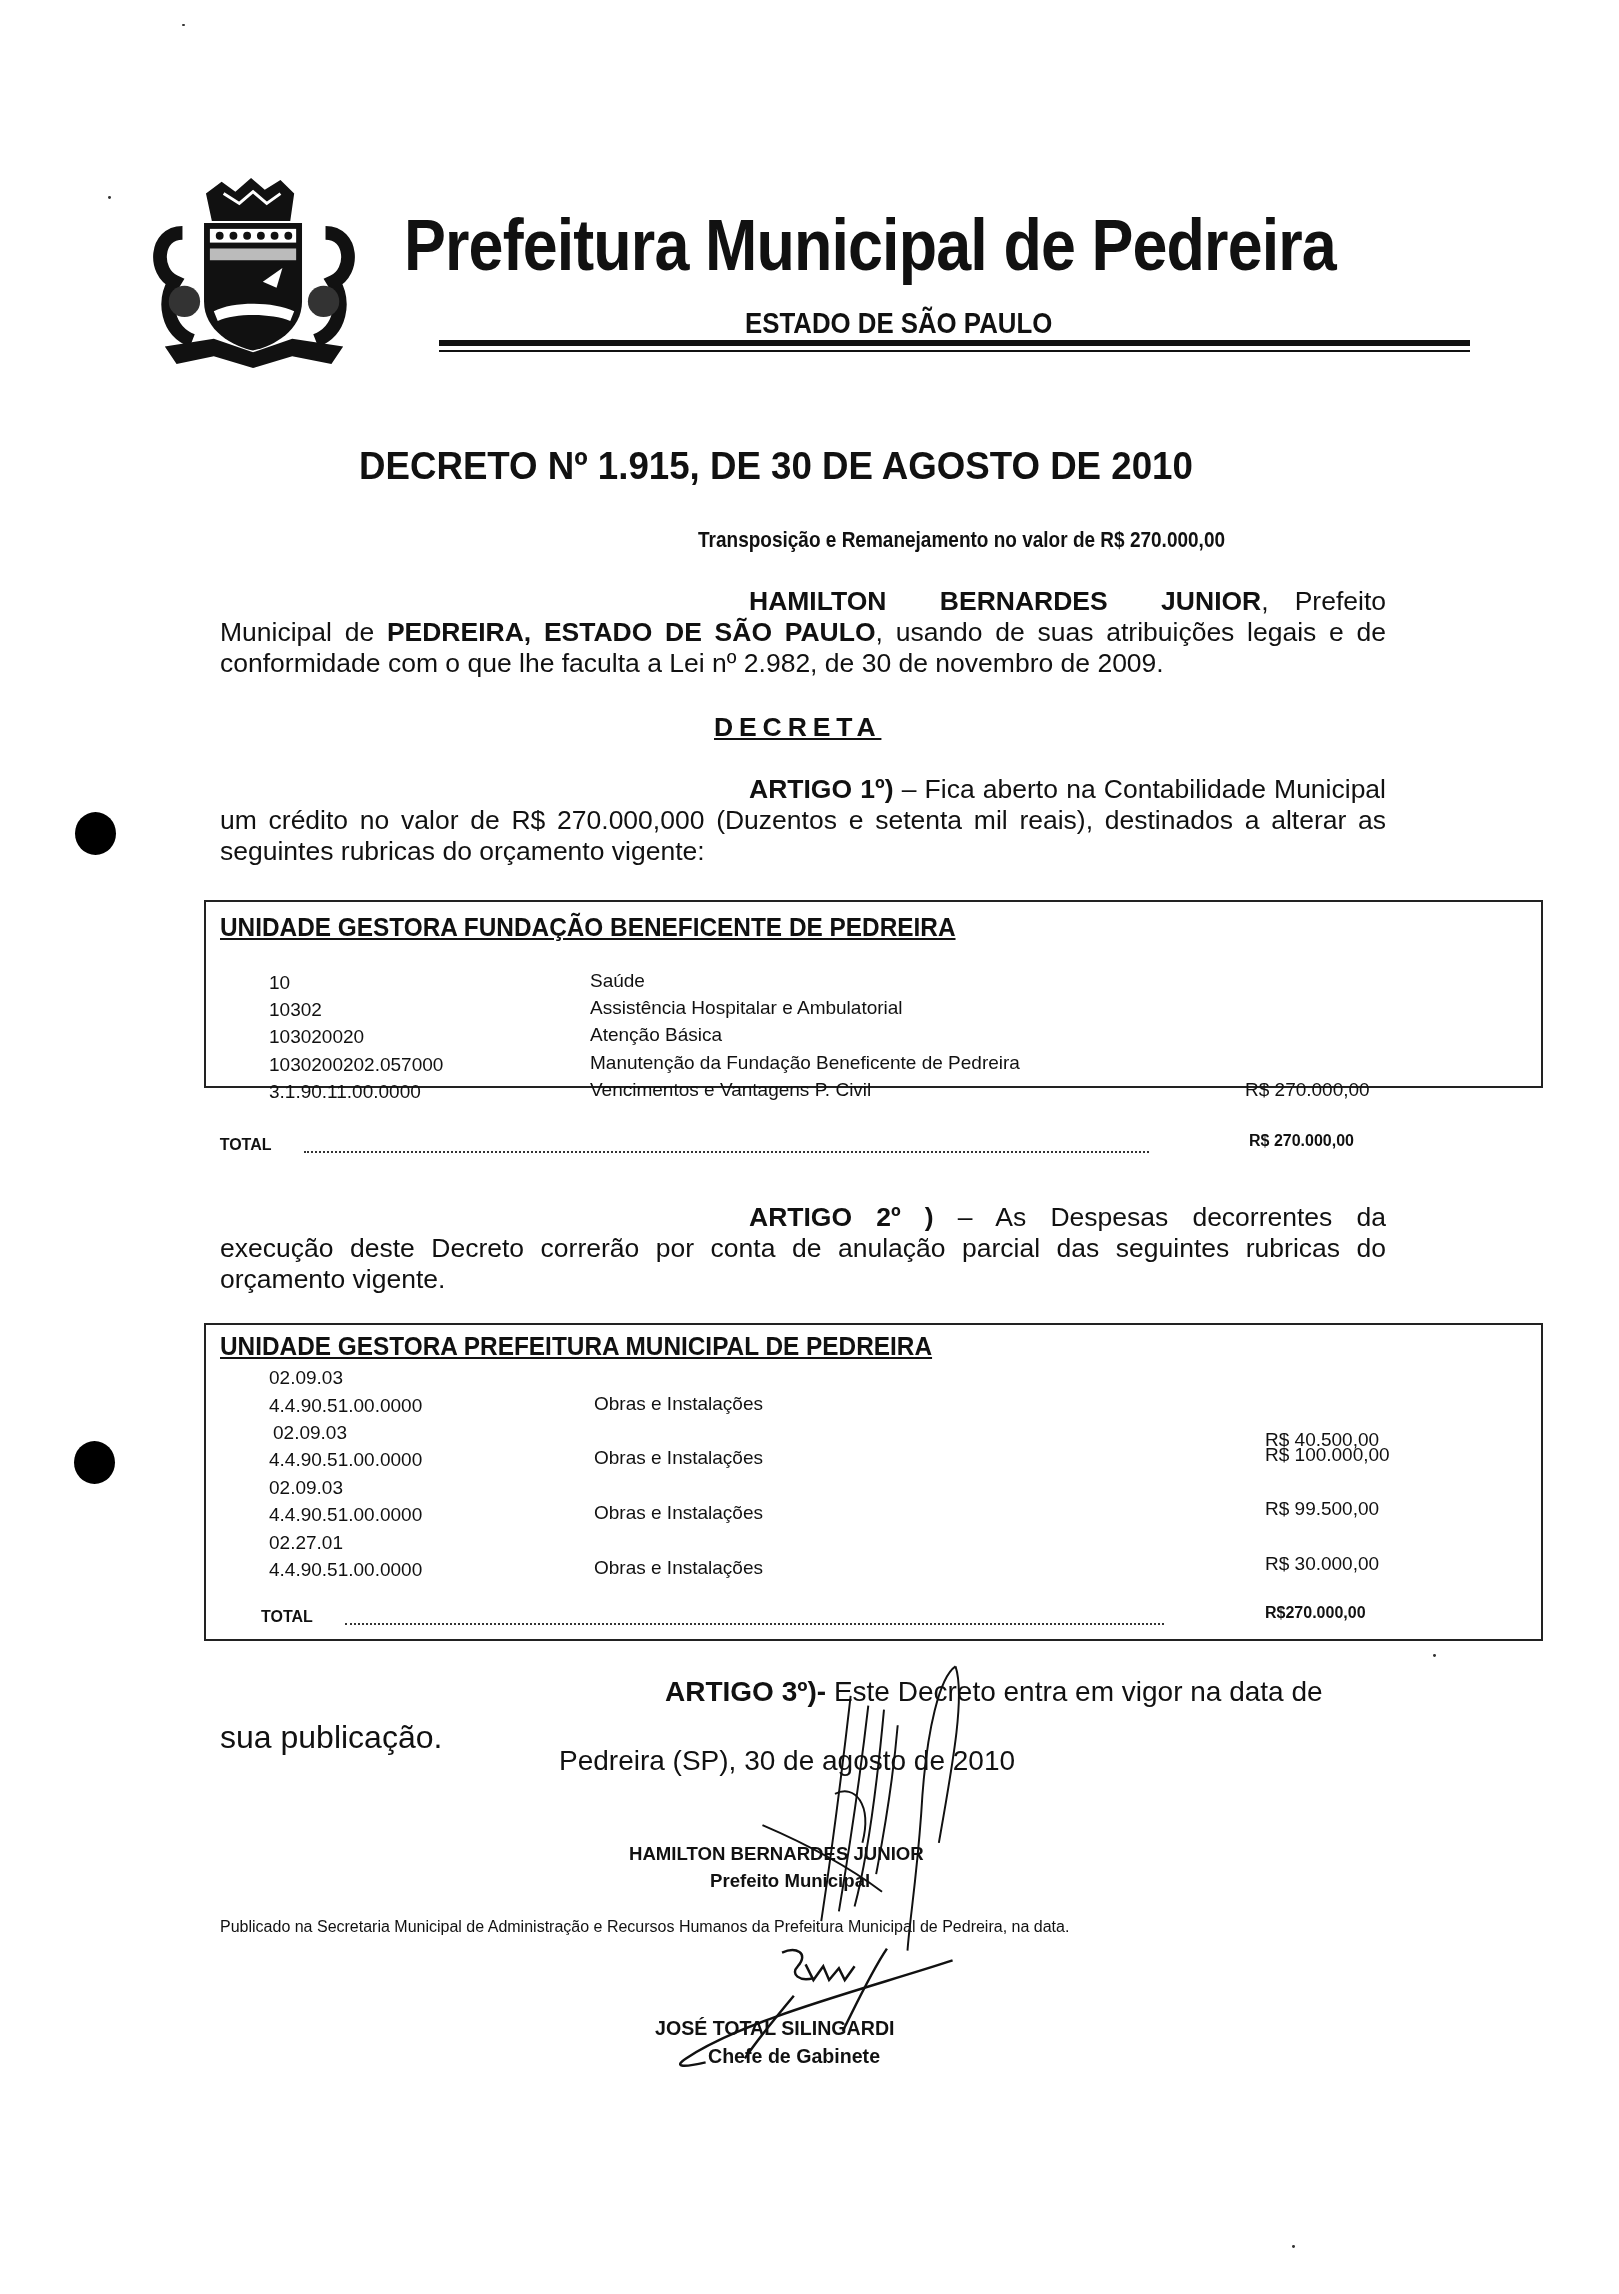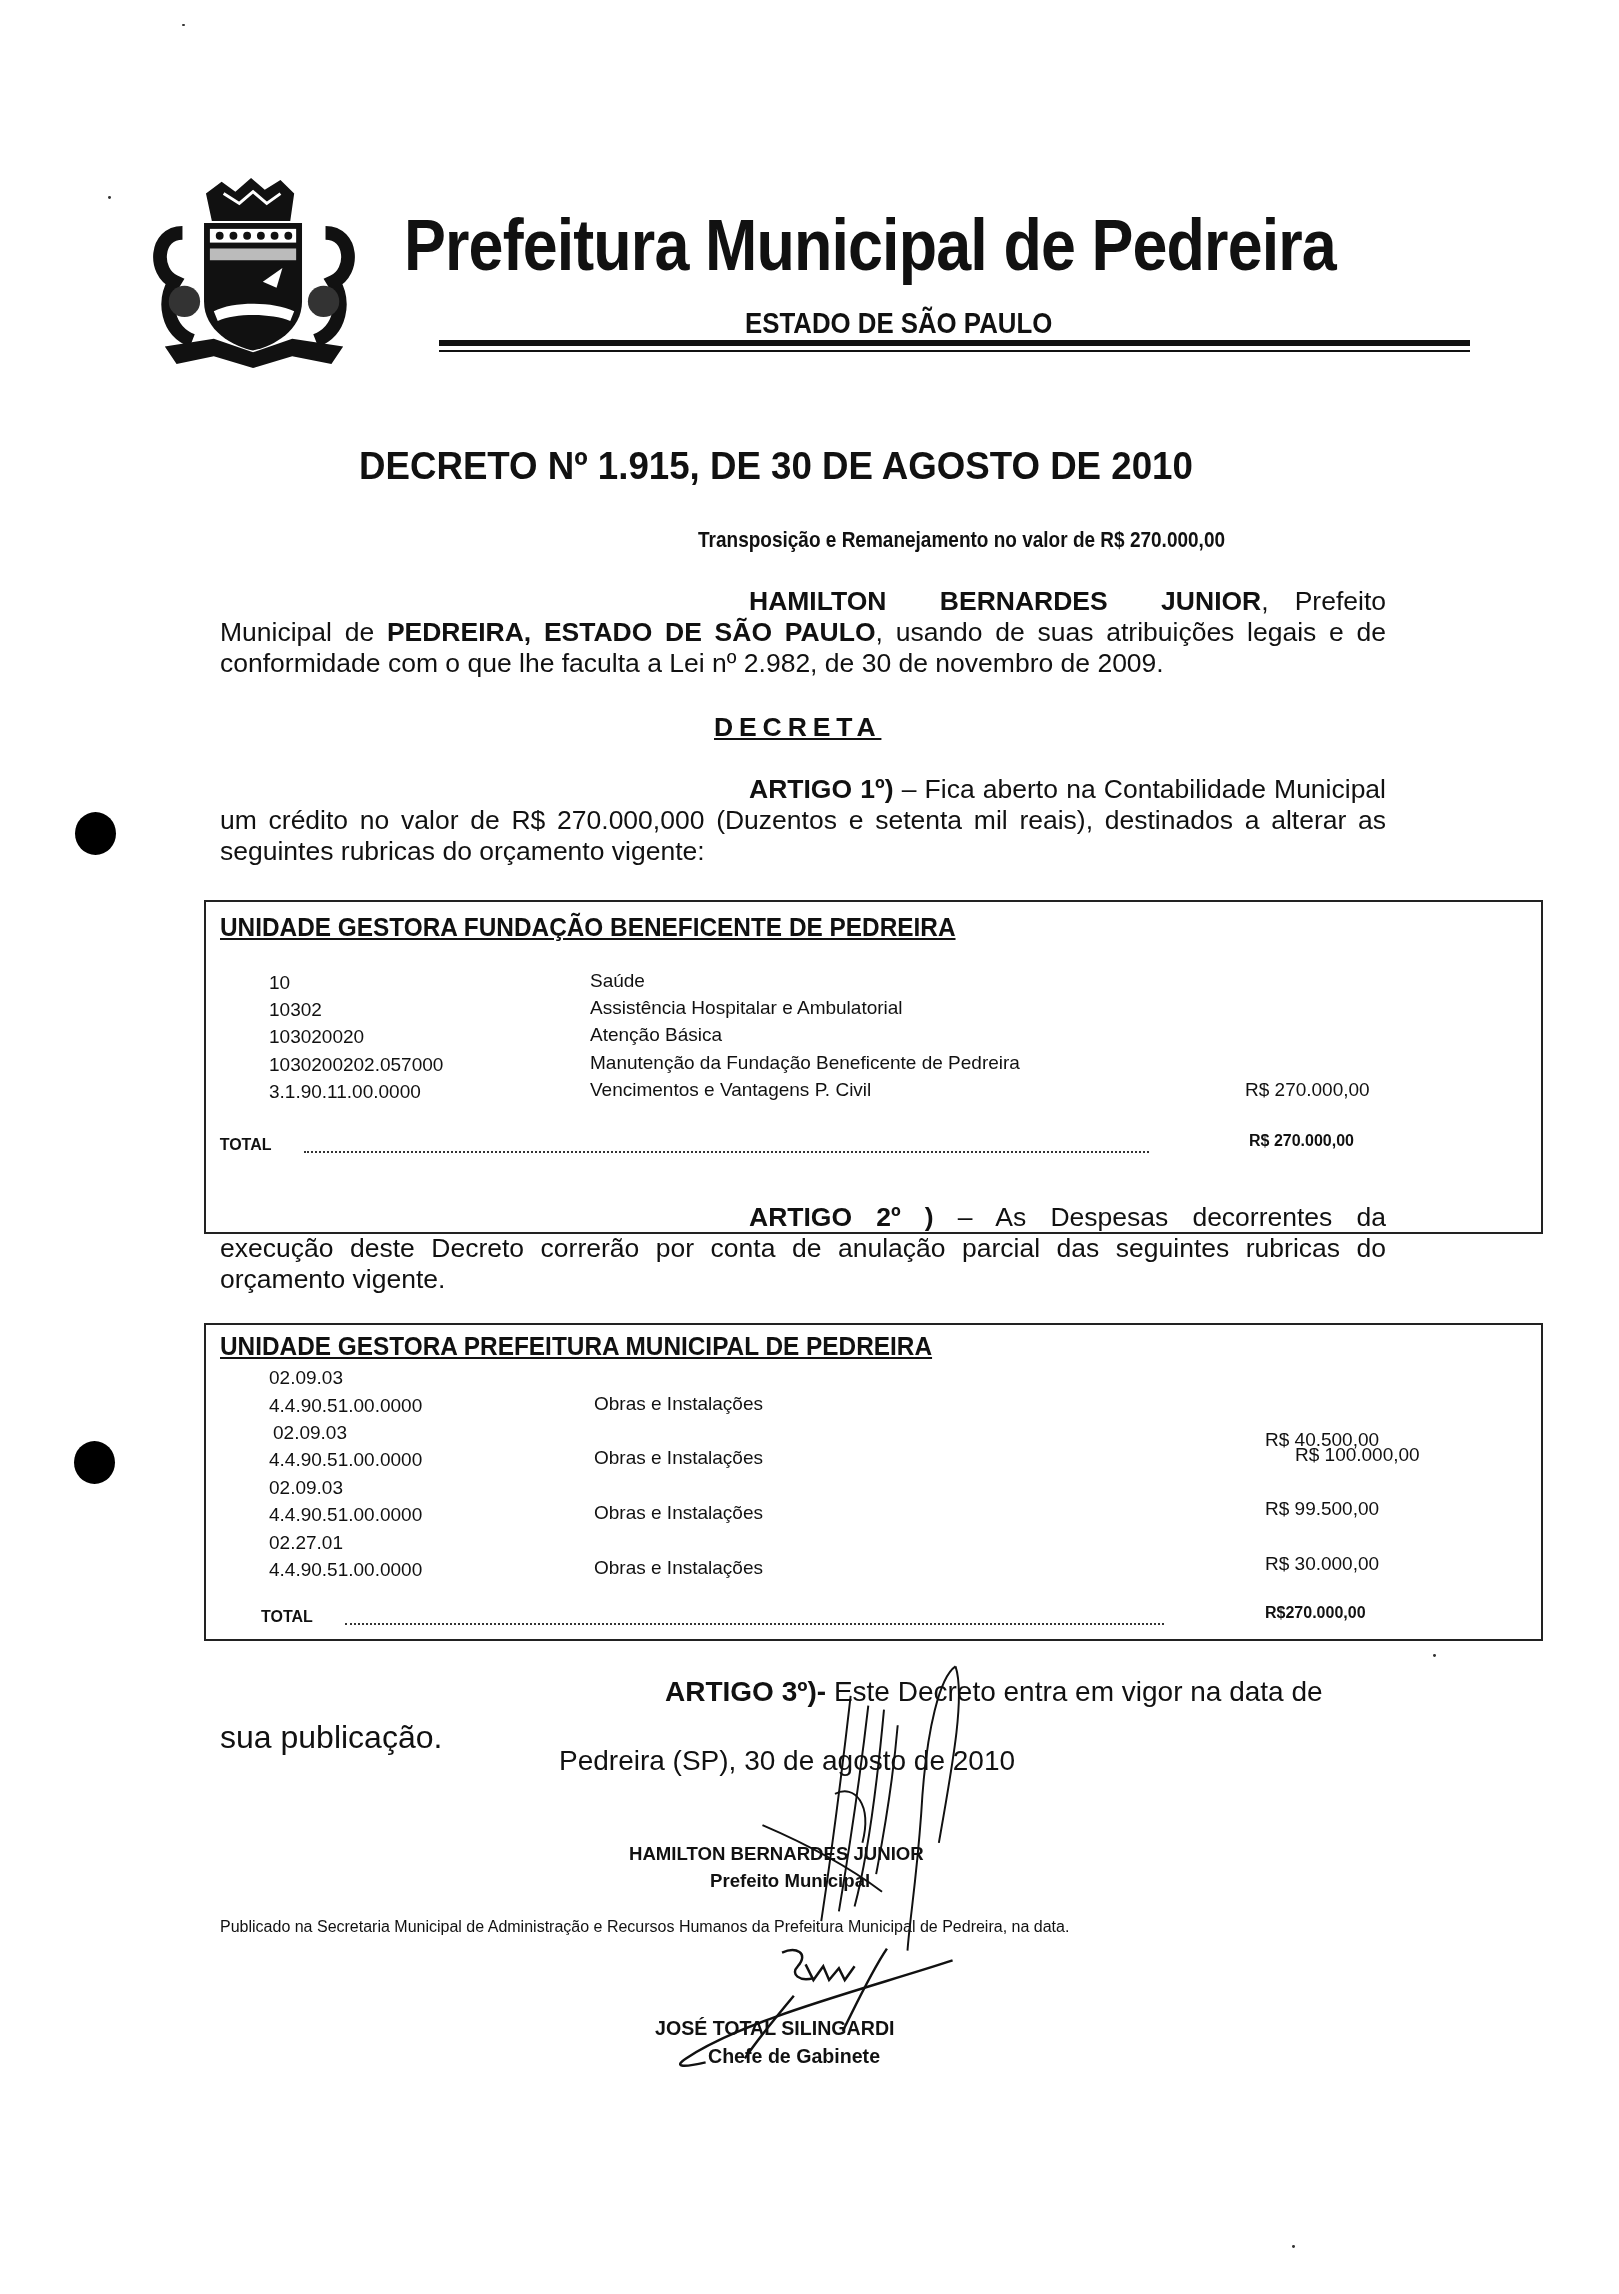--- a/index.html
+++ b/index.html
@@ -40,21 +40,21 @@
   }
   .para .first { text-indent: 529px; }
   .para b { font-weight: bold; }
   .decreta {
     left: 714px; top: 714px; font-size: 26.5px; font-weight: bold;
     letter-spacing: 5.9px; text-decoration: underline; line-height: 1;
   }
 
   
   .box { border: 2px solid #222; box-sizing: border-box; }
-  .box1 { left: 204px; top: 900px; width: 1339px; height: 334px; }
+  .box1 { left: 204px; top: 900px; width: 1339px; height: 188px; }
   .box2 { left: 204px; top: 1323px; width: 1339px; height: 318px; }
   .box-title {
     position: absolute; left: 13.7px; font-size: 26.5px; font-weight: bold;
     text-decoration: underline; white-space: nowrap; line-height: 1;
     transform: scaleX(0.92); transform-origin: left top;
   }
   .row { position: absolute; font-size: 19px; line-height: 1; white-space: nowrap; }
   .c-code { left: 63px; }
   .c-desc { left: 384px; }
   .c-val { left: 1039px; }
@@ -164,21 +164,21 @@
   <div class="box-title" style="top:7.8px;">UNIDADE GESTORA PREFEITURA MUNICIPAL DE PEDREIRA</div>
 
   <div class="row" style="left:63px;top:43px;">02.09.03</div>
   <div class="row" style="left:63px;top:71px;">4.4.90.51.00.0000</div>
   <div class="row" style="left:388px;top:69px;">Obras e Instalações</div>
   <div class="row" style="left:1059px;top:65px;margin-top:40px;">R$   40.500,00</div>
 
   <div class="row" style="left:67px;top:98px;">02.09.03</div>
   <div class="row" style="left:63px;top:125px;">4.4.90.51.00.0000</div>
   <div class="row" style="left:388px;top:123px;">Obras e Instalações</div>
-  <div class="row" style="left:1059px;top:120px;margin-left:30px;">R$ 100.000,00</div>
+  <div class="row" style="left:1059px;top:120px;">R$ 100.000,00</div>
 
   <div class="row" style="left:63px;top:153px;">02.09.03</div>
   <div class="row" style="left:63px;top:180px;">4.4.90.51.00.0000</div>
   <div class="row" style="left:388px;top:178px;">Obras e Instalações</div>
   <div class="row" style="left:1059px;top:174px;">R$   99.500,00</div>
 
   <div class="row" style="left:63px;top:208px;">02.27.01</div>
   <div class="row" style="left:63px;top:235px;">4.4.90.51.00.0000</div>
   <div class="row" style="left:388px;top:233px;">Obras e Instalações</div>
   <div class="row" style="left:1059px;top:229px;">R$  30.000,00</div>

